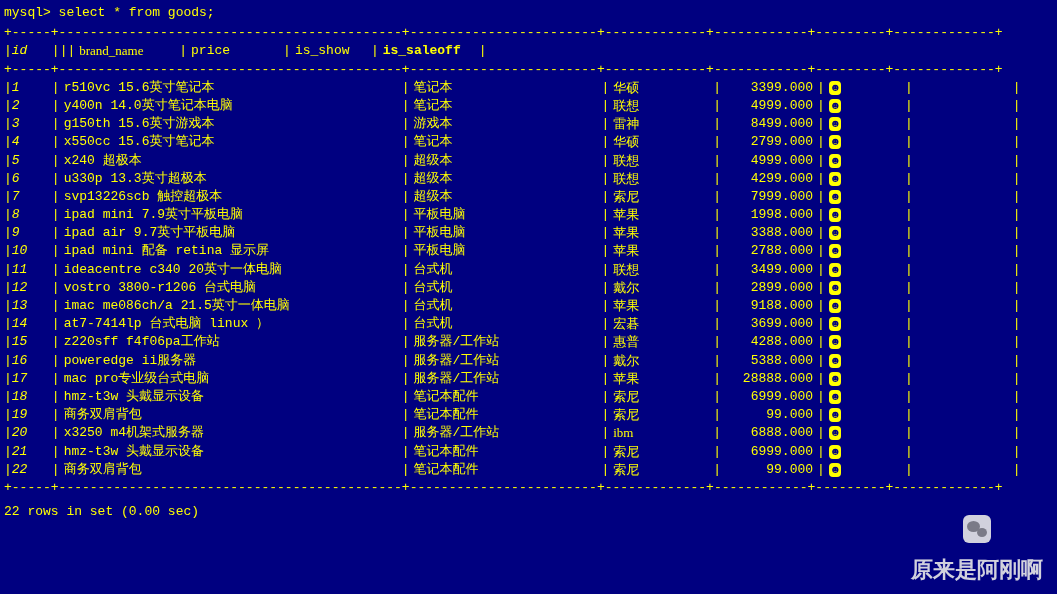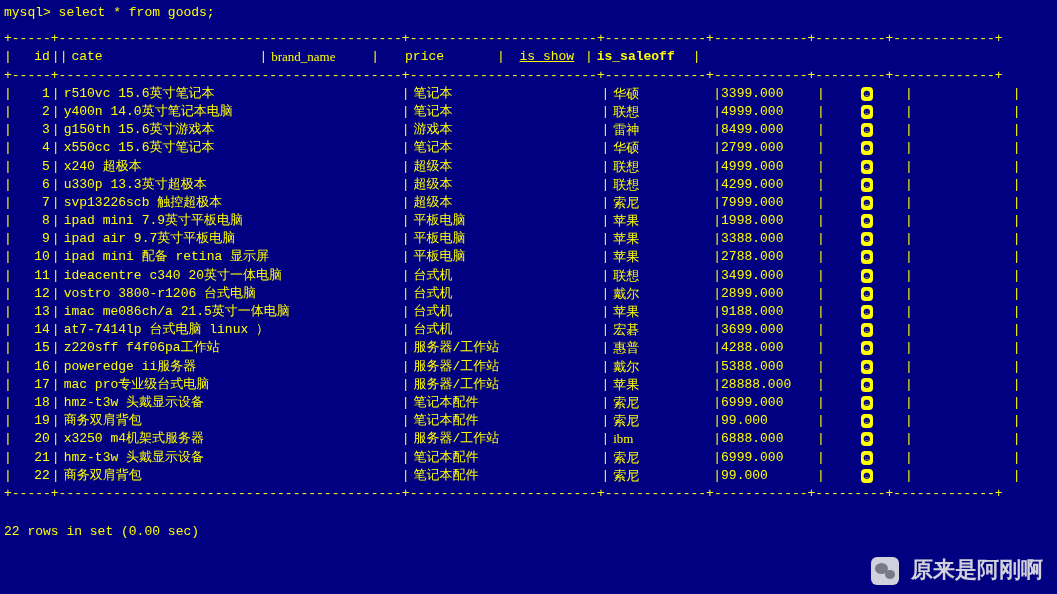--- a/index.html
+++ b/index.html
@@ -8,55 +8,56 @@
       color: #ffff00;
       font-family: 'Courier New', monospace;
       font-size: 13px;
       line-height: 1.4;
       padding: 4px;
       width: 1057px;
       height: 594px;
       overflow: hidden;
       position: relative;
     }
-    .prompt-line { margin-bottom: 8px; }
+    .prompt-line { margin-bottom: 2px; }
     .sep-line { white-space: pre; letter-spacing: 0; }
     .row { white-space: pre; display: flex; }
     .cell { display: inline-block; }
     .cell-sep { color: #ffff00; }
-    .id-cell { width: 40px; text-align: right; padding-right: 2px; }
+    .id-cell { width: 40px; padding-right: 2px; font-style: italic; }
     .name-cell { width: 342px; padding-left: 4px; }
     .cate-cell { width: 192px; padding-left: 4px; }
     .brand-cell { width: 104px; padding-left: 4px; font-family: Liberation Serif, serif; }
-    .price-cell { width: 96px; text-align: left; padding-right: 4px; }
-    .show-cell { width: 80px; padding-left: 4px; text-align: center; text-decoration: underline; }
+    .price-cell { width: 96px; text-align: right; padding-right: 4px; }
+    .show-cell { width: 80px; padding-left: 4px; text-align: left; }
     .off-cell { width: 100px; padding-left: 4px; font-weight: bold; }
     .emoji {
       display: inline-block;
       background: #ffff00;
       color: #000080;
       border-radius: 4px;
       padding: 0 3px;
       font-weight: bold;
       font-size: 11px;
       line-height: 14px;
     }
-    .summary { margin-top: 20px; }
+    .summary { margin-top: 6px; }
     .watermark {
       position: absolute;
       right: 14px;
       bottom: 8px;
       display: flex;
       align-items: center;
       gap: 12px;
       color: #e8e8e8;
       opacity: 0.9;
       font-family: Arial, sans-serif;
       font-size: 22px;
       font-weight: bold;
+      flex-direction: column;
     }
     .wechat-icon {
       width: 28px; height: 28px;
       background: #e8e8e8;
       border-radius: 6px;
       position: relative;
     }
     .wechat-icon::before, .wechat-icon::after {
       content: '';
       position: absolute;
@@ -69,23 +70,23 @@
 </head>
 <body>
 
 <div class="prompt-line">mysql&gt; select * from goods;</div>
 
 <div class="sep-line">+-----+--------------------------------------------+------------------------+-------------+------------+---------+-------------+</div>
 
 <div class="row">
   <span class="cell-sep">|</span><span class="cell id-cell">id</span>
   <span class="cell-sep">|</span>
-  <span class="cell-sep">|</span><span class="cell cate-cell">cate</span>
+  <span class="cell-sep">|</span>
   <span class="cell-sep">|</span><span class="cell brand-cell">brand_name</span>
-  <span class="cell-sep">|</span><span class="cell price-cell" style="text-align:left;padding-left:4px;margin-left:22px;">price</span>
+  <span class="cell-sep">|</span><span class="cell price-cell" style="text-align:left;padding-left:4px;">price</span>
   <span class="cell-sep">|</span><span class="cell show-cell">is_show</span>
   <span class="cell-sep">|</span><span class="cell off-cell">is_saleoff</span>
   <span class="cell-sep">|</span>
 </div>
 
 <div class="sep-line">+-----+--------------------------------------------+------------------------+-------------+------------+---------+-------------+</div>
 
 <div id="rows-container">
     <div class="row"><span class="cell-sep">|</span><span class="cell id-cell">1</span><span class="cell-sep">|</span><span class="cell name-cell">r510vc 15.6英寸笔记本</span><span class="cell-sep">|</span><span class="cell cate-cell">笔记本</span><span class="cell-sep">|</span><span class="cell brand-cell">华硕</span><span class="cell-sep">|</span><span class="cell price-cell">3399.000</span><span class="cell-sep">|</span><span class="cell show-cell"><span class="emoji">☻</span></span><span class="cell-sep">|</span><span class="cell off-cell"></span><span class="cell-sep">|</span></div>
     <div class="row"><span class="cell-sep">|</span><span class="cell id-cell">2</span><span class="cell-sep">|</span><span class="cell name-cell">y400n 14.0英寸笔记本电脑</span><span class="cell-sep">|</span><span class="cell cate-cell">笔记本</span><span class="cell-sep">|</span><span class="cell brand-cell">联想</span><span class="cell-sep">|</span><span class="cell price-cell">4999.000</span><span class="cell-sep">|</span><span class="cell show-cell"><span class="emoji">☻</span></span><span class="cell-sep">|</span><span class="cell off-cell"></span><span class="cell-sep">|</span></div>

